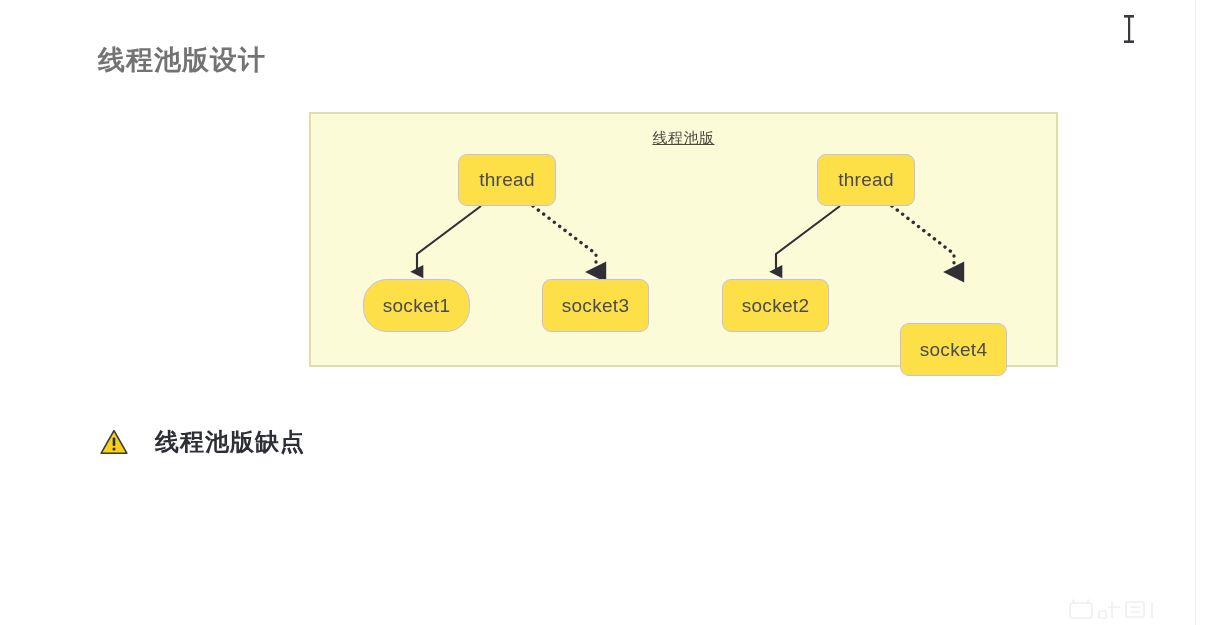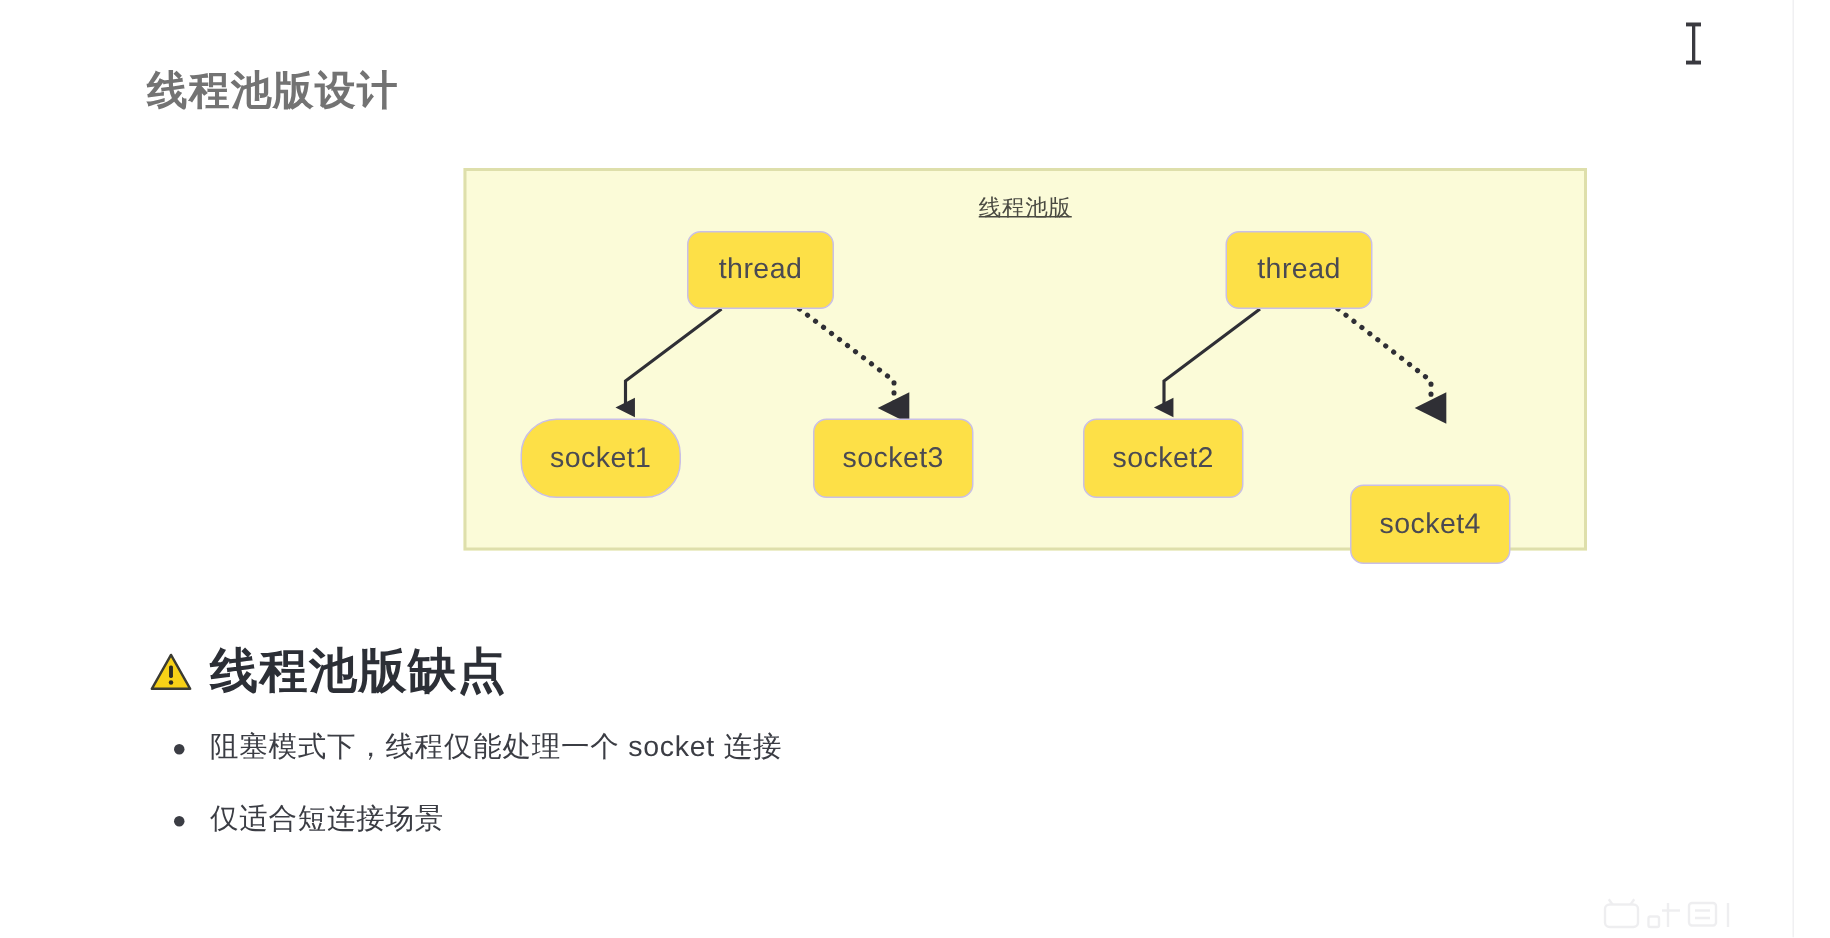--- a/index.html
+++ b/index.html
@@ -79,21 +79,21 @@
     justify-content: center;
     color: #4a4a52;
     font-size: 19px;
     letter-spacing: 0.3px;
   }
   .thread-box { width: 98px; height: 52px; top: 40px; }
   .socket-box { width: 107px; height: 53px; top: 165px; font-size: 19px; }
 
   #thread-1 { left: 147px; }
   #thread-2 { left: 506px; }
-  #socket-1 { left: 36px; border-radius: 24px; }
+  #socket-1 { left: 52px; border-radius: 24px; }
   #socket-3 { left: 231px; }
   #socket-2 { left: 411px; }
   #socket-4 { left: 589px; margin-top: 44px; }
 
   #edge-layer {
     position: absolute;
     left: 0; top: 0;
     width: 100%; height: 100%;
     pointer-events: none;
   }
@@ -102,25 +102,26 @@
   #warn-heading {
     position: absolute;
     left: 100px;
     top: 426px;
     display: flex;
     align-items: center;
     gap: 12px;
   }
   #warn-icon { display: block; }
   #warn-heading-text {
-    font-size: 32px;
+    font-size: 24px;
     font-weight: bold;
     color: #2c2f36;
     letter-spacing: 1px;
     white-space: nowrap;
+    margin-left: 15px;
   }
 
   
   #drawback-list {
     position: absolute;
     left: 112px;
     top: 489px;
     margin: 0;
     padding: 0;
     list-style: none;
@@ -202,24 +203,20 @@
 
   <div id="warn-heading">
     <svg id="warn-icon" width="28" height="26" viewBox="0 0 28 26">
       <path d="M14 1.6 L26.8 24.2 L1.2 24.2 Z" fill="#f7d117" stroke="#3b3b33" stroke-width="1.6" stroke-linejoin="round"></path>
       <rect x="12.7" y="8.6" width="2.6" height="8.4" rx="1.1" fill="#2b2b25"></rect>
       <circle cx="14" cy="20" r="1.5" fill="#2b2b25"></circle>
     </svg>
     <span id="warn-heading-text">线程池版缺点</span>
   </div>
 
-  <ul id="drawback-list">
-    <li>阻塞模式下，线程仅能处理一个 socket 连接</li>
-    <li>仅适合短连接场景</li>
-  </ul>
 
   <svg id="text-cursor" width="14" height="30" viewBox="0 0 14 30">
     <rect x="6" y="2" width="2.2" height="26" fill="#3a3a40"></rect>
     <rect x="2" y="1" width="10" height="2.6" fill="#3a3a40"></rect>
     <rect x="2" y="26.4" width="10" height="2.6" fill="#3a3a40"></rect>
   </svg>
 
   <svg id="watermark" width="120" height="24" viewBox="0 0 120 24">
     <g fill="none" stroke="#c9c9cf" stroke-width="1.6">
       <rect x="2" y="5" width="22" height="15" rx="3"></rect>

